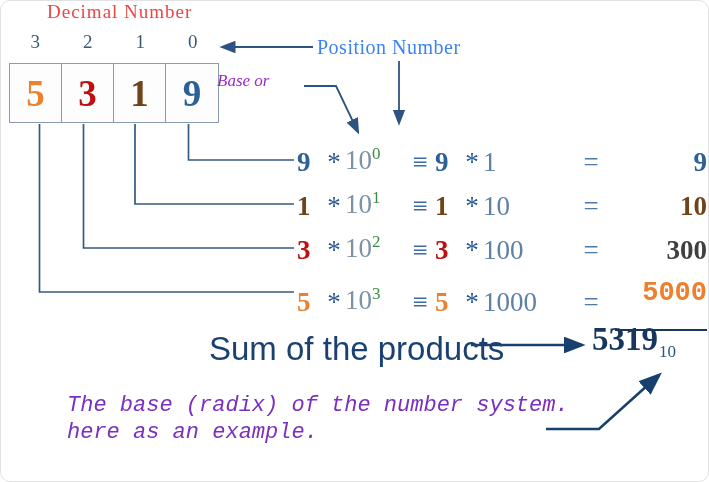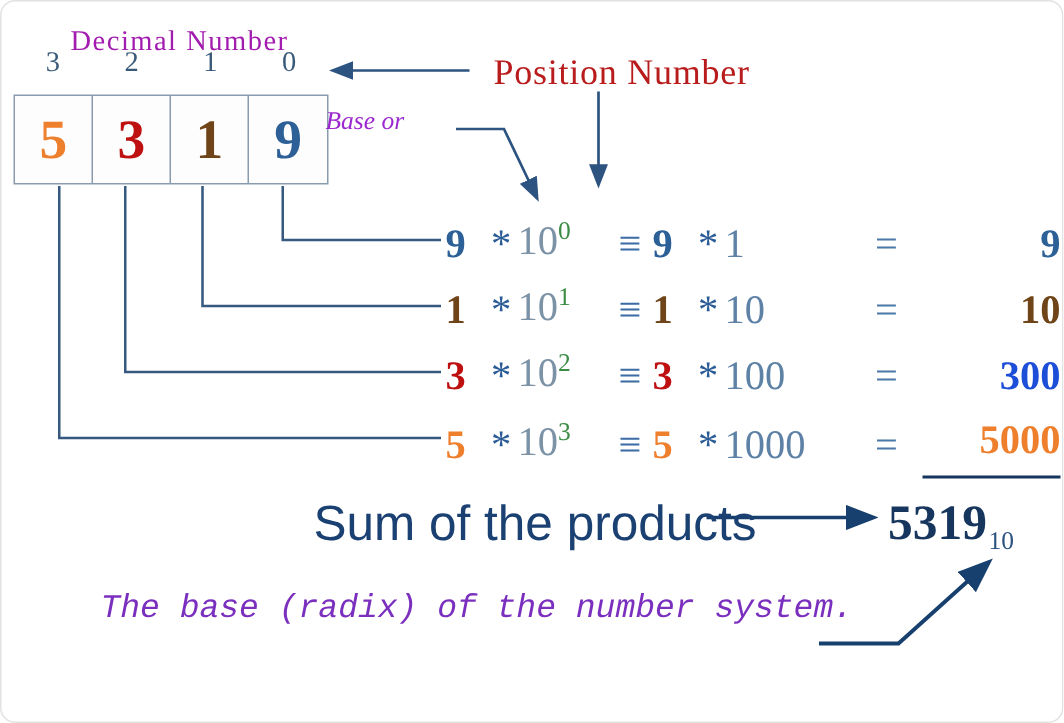--- a/index.html
+++ b/index.html
@@ -11,29 +11,29 @@
     background: #ffffff;
     border: 1px solid #e2e2e2;
     border-radius: 10px;
     overflow: hidden;
     font-family: "Liberation Serif", "DejaVu Serif", serif;
   }
   .abs { position: absolute; }
 
   
   .decimal-title {
-    left: 46px; top: 16px;
-    font-size: 19px; color: #a21caf;
+    left: 46px; top: 0;
+    font-size: 19px; color: #ef4444;
     letter-spacing: 1px;
   }
   .pos-row { left: 8px; top: 30px; width: 210px; display: grid; grid-template-columns: repeat(4, 1fr); }
   .pos-row span { text-align: center; font-size: 19px; color: #3A5A7A; }
   .position-title {
-    left: 328px; top: 35px;
-    font-size: 24px; color: #b91c1c;
+    left: 316px; top: 35px;
+    font-size: 20px; color: #3b82f6;
     letter-spacing: 0.5px;
   }
 
   
   .digit-box {
     left: 8px; top: 62px; width: 210px; height: 60px;
     border: 1.6px solid #8A9BB0;
     display: grid; grid-template-columns: repeat(4, 1fr);
     background: #fdfdfd;
   }
@@ -62,30 +62,30 @@
     white-space: nowrap;
   }
   .eq-row .b { font-weight: bold; }
   .eq-row .star { color: #2A5B96; text-align: center; }
   .eq-row .pow { color: #7C92A6; }
   .eq-row .exp { font-size: 17px; position: relative; top: -10px; color: #3C8C45; }
   .eq-row .equiv { color: #3D6CA5; text-align: center; }
   .eq-row .mult { color: #5E81A6; }
   .eq-row .eqs { color: #4C79A8; text-align: center; }
   .eq-row .res { text-align: right; }
-  .eq-row .res.underlined { border-bottom: 2.5px solid #17365D; padding-bottom: 4px; }
+  .eq-row .res.underlined { border-bottom: 2.5px solid #17365D; padding-bottom: 16px; font-family: Liberation Mono, monospace; }
 
   
   .sum-label {
     left: 208px; top: 329px;
     font-family: "Liberation Sans", sans-serif;
     font-size: 33px; color: #1B4173;
   }
   .sum-value {
-    left: 591px; top: 330px;
+    left: 591px; top: 320px;
     font-size: 33px; font-weight: bold; color: #17365D;
   }
   .sum-value .sub { font-size: 17px; font-weight: normal; position: relative; top: 7px; left: 1px; color: #2D5380; }
 
   
   .footnote {
     left: 66px; top: 391px;
     font-family: Liberation Mono, monospace;
     font-style: italic;
     font-size: 22px; line-height: 27px;
@@ -173,35 +173,36 @@
 
   <div class="abs eq-row" style="top:227px">
     <span class="d b" style="color: rgb(190, 16, 16);">3</span>
     <span class="star">*</span>
     <span class="pow"><span>10</span><span class="exp">2</span></span>
     <span class="equiv">≡</span>
     <span class="d b" style="color: rgb(190, 16, 16);">3</span>
     <span class="star">*</span>
     <span class="mult">100</span>
     <span class="eqs">=</span>
-    <span class="res b" style="color: #1d4ed8;">300</span>
+    <span class="res b" style="color: #404040;">300</span>
   </div>
 
   <div class="abs eq-row" style="top:272px">
     <span class="d b" style="color: rgb(238, 127, 45);">5</span>
     <span class="star">*</span>
     <span class="pow"><span>10</span><span class="exp">3</span></span>
     <span class="equiv">≡</span>
     <span class="d b" style="color: rgb(238, 127, 45);">5</span>
     <span class="star">*</span>
     <span class="mult">1000</span>
     <span class="eqs">=</span>
     <span class="res b underlined" style="color: rgb(238, 127, 45);">5000</span>
   </div>
 
   <div class="abs sum-label">Sum of the products</div>
   <div class="abs sum-value"><span>5319</span><span class="sub">10</span></div>
 
   <div class="abs footnote">
     <div>The base (radix) of the number system.</div>
+    <div>here as an example.</div>
   </div>
 
 </div>
 
 </body></html>

